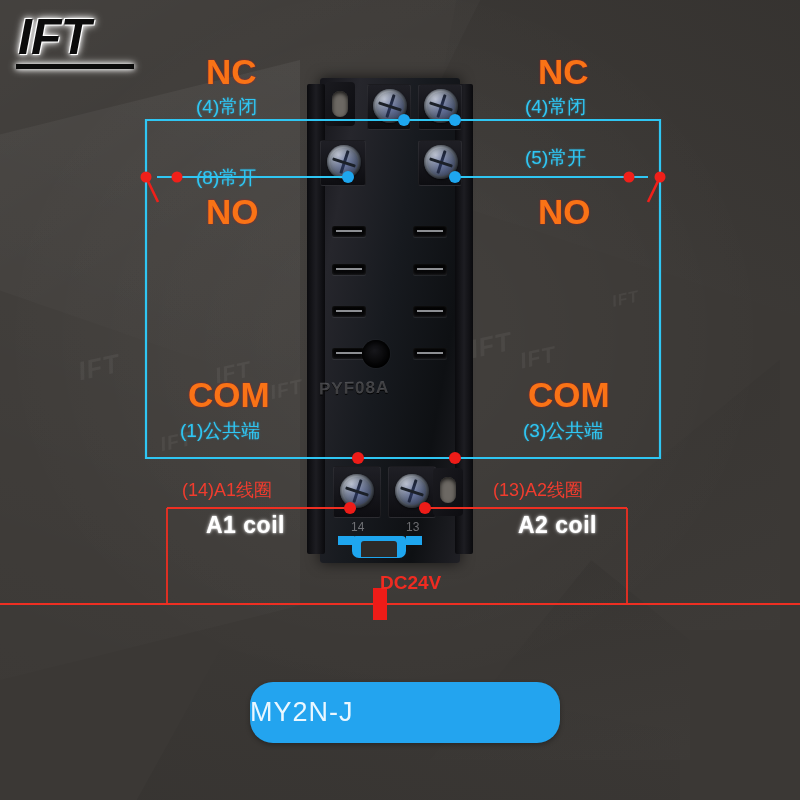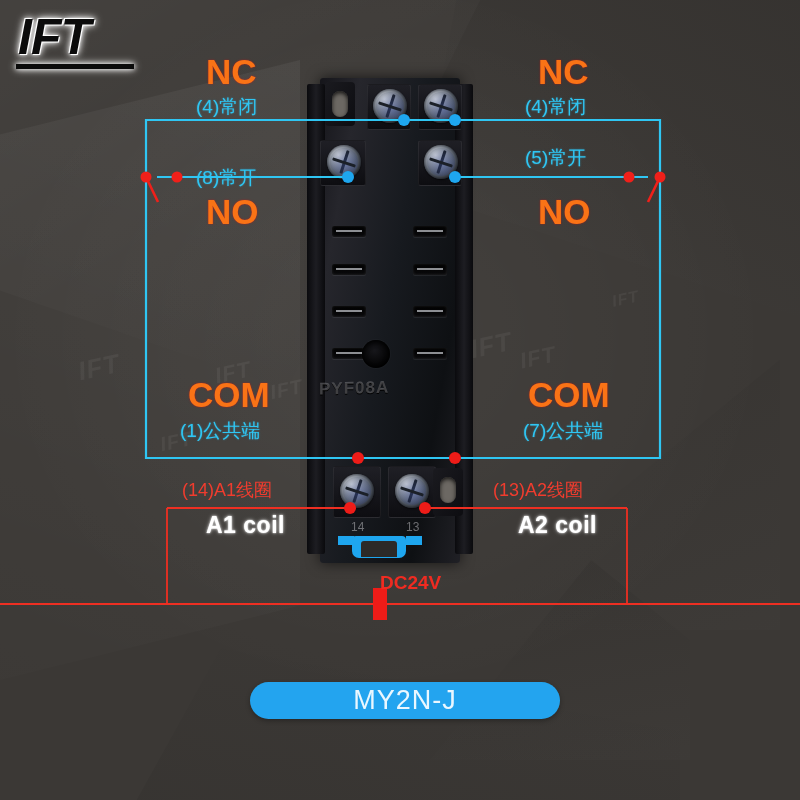--- a/index.html
+++ b/index.html
@@ -192,24 +192,24 @@
     text-shadow: 0 0 2px #ffffff, 0 0 4px rgba(255,255,255,0.55);
     letter-spacing: 0.5px;
   }
   .dc {
     font-size: 19px; font-weight: 700; color: #ef2b21;
   }
 
   
   #pill {
     position: absolute; left: 250px; top: 682px;
-    width: 310px; height: 37px;
+    width: 310px; height: 61px;
     background: #23a4ef;
     border-radius: 23px;
-    display: flex; align-items: center; justify-content: center;
+    display: flex; align-items: center; 
     box-shadow: 0 2px 5px rgba(0,0,0,0.3);
   }
   #pill span {
     font-size: 27px; color: #eaf7ff; letter-spacing: 1px;
   }
 </style>
 </head>
 <body>
 
 <div id="stage">
@@ -378,21 +378,21 @@
   <div class="lbl big-red" style="left:188px; top:375px;">COM</div>
   <div class="lbl cy" style="left:180px; top:418px;">(1)公共端</div>
   <div class="lbl red-thin" style="left:182px; top:478px;">(14)A1线圈</div>
   <div class="lbl coil-big" style="left:206px; top:512px;">A1 coil</div>
 
   <div class="lbl big-red" style="left:538px; top:52px;">NC</div>
   <div class="lbl cy" style="left:525px; top:94px;">(4)常闭</div>
   <div class="lbl cy" style="left:525px; top:145px;">(5)常开</div>
   <div class="lbl big-red" style="left:538px; top:192px;">NO</div>
   <div class="lbl big-red" style="left:528px; top:375px;">COM</div>
-  <div class="lbl cy" style="left:523px; top:418px;">(7)公共端</div>
+  <div class="lbl cy" style="left:523px; top:418px;">(3)公共端</div>
   <div class="lbl red-thin" style="left:493px; top:478px;">(13)A2线圈</div>
   <div class="lbl coil-big" style="left:518px; top:512px;">A2 coil</div>
 
   <div class="lbl dc" style="left:380px; top:572px;">DC24V</div>
 
   <div id="pill">
     <span>MY2N-J</span>
   </div>
 
 </div>

